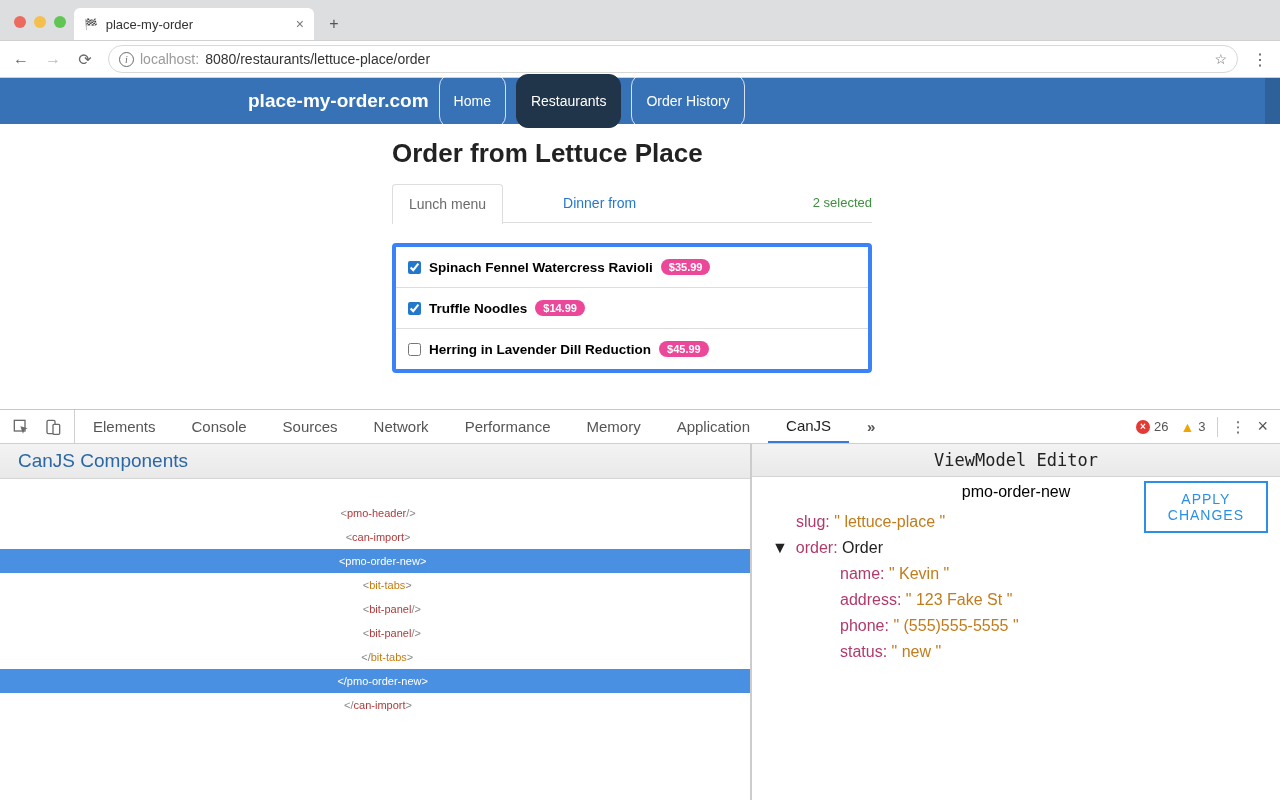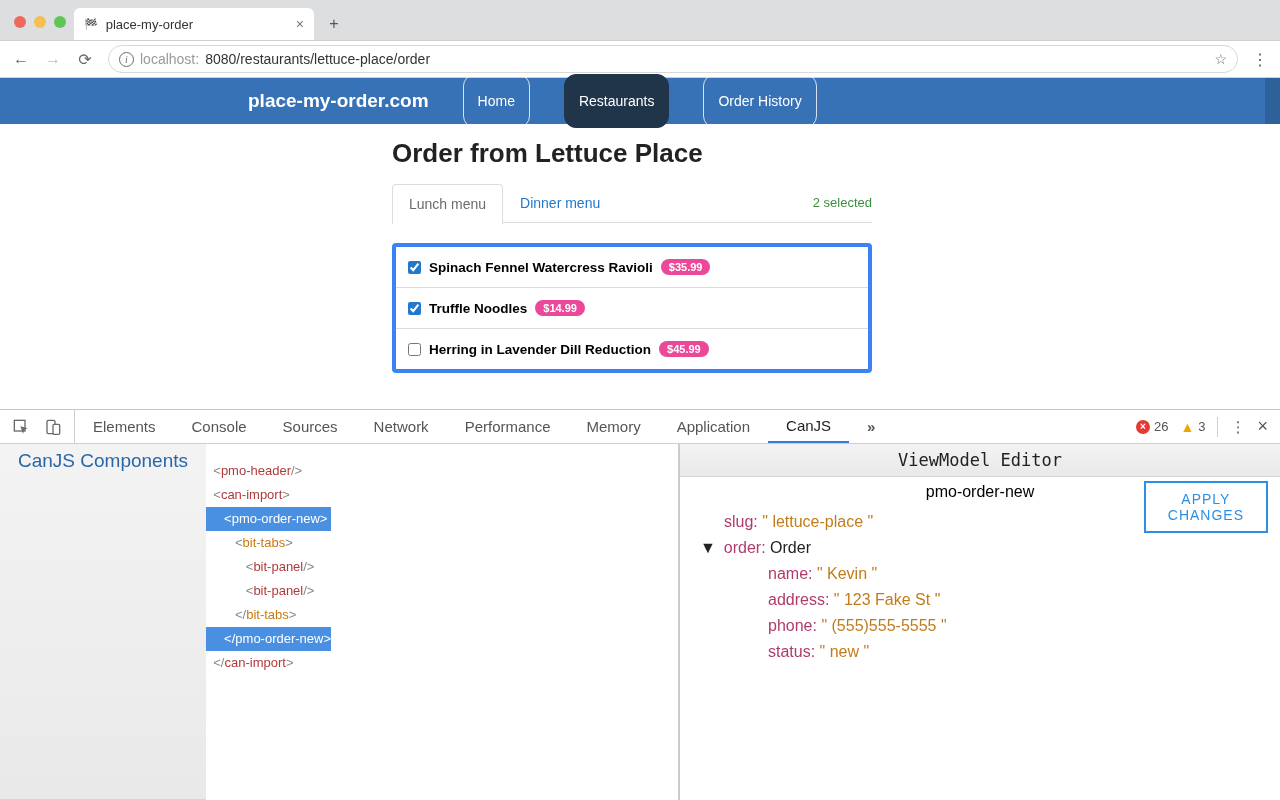--- a/index.html
+++ b/index.html
@@ -17,29 +17,29 @@
   .addrbar { height: 38px; background: #fff; display: flex; align-items: center; gap: 14px; padding: 0 12px; border-bottom: 1px solid #d0d0d0; border-top: 1px solid #d0d0d0; }
   .nav-ico { color: #6a6a6a; font-size: 16px; width: 18px; text-align: center; }
   .nav-ico.fwd { color: #bdbdbd; }
   .urlfield { flex: 1; height: 28px; border: 1px solid #d8d8d8; border-radius: 14px; display: flex; align-items: center; padding: 0 10px; font-size: 14px; color: #333; gap: 6px; }
   .urlfield .info { width: 15px; height: 15px; border: 1px solid #6a6a6a; border-radius: 50%; display: flex; align-items: center; justify-content: center; font-size: 10px; color: #6a6a6a; font-family: serif; font-style: italic; }
   .urlfield .host { color: #9a9a9a; }
   .urlfield .star { margin-left: auto; color: #6a6a6a; }
   .kebab { color: #555; font-size: 16px; }
 
   
-  .app-header { height: 46px; background: #3771b6; display: flex; align-items: center; gap: 18px; padding: 0 0 0 0; }
+  .app-header { height: 46px; background: #3771b6; display: flex; align-items: center; gap: 10px; padding: 0 0 0 0; }
   .app-header .logo { font-weight: 700; color: #fff; font-size: 19px; margin-left: 248px; }
-  .hbtn { border: 1px solid rgba(255,255,255,0.8); color: #fff; background: transparent; padding: 18px 14px; border-radius: 12px; font-size: 14px; margin-left: 16px; }
+  .hbtn { border: 1px solid rgba(255,255,255,0.8); color: #fff; background: transparent; padding: 18px 14px; border-radius: 12px; font-size: 14px; }
   .hbtn.active { background: #20344a; border-color: #20344a; }
 
   
   .page { padding: 14px 0 0 392px; }
   .page h1 { font-size: 26px; font-weight: 600; color: #222; }
-  .menu-tabs { margin-top: 14px; width: 480px; border-bottom: 1px solid #ddd; display: flex; align-items: center; height: 40px; }
+  .menu-tabs { margin-top: 14px; width: 480px; border-bottom: 1px solid #ddd; display: flex; align-items: center; height: 40px; gap: 43px; }
   .menu-tab { padding: 0 16px; height: 40px; display: flex; align-items: center; font-size: 14px; color: #2478cc; border: 1px solid transparent; border-bottom: none; }
   .menu-tab.selected { color: #6b6b6b; border-color: #ddd; border-radius: 4px 4px 0 0; background: #fff; position: relative; top: 1px; }
   .sel-count { margin-left: auto; color: #3c8f3c; font-size: 13px; }
 
   .menu-list { width: 480px; margin-top: 20px; border: 4px solid #3b82f6; border-radius: 4px; }
   .menu-item { display: flex; align-items: center; gap: 8px; padding: 12px 12px; font-size: 13.5px; border-bottom: 1px solid #ddd; font-weight: 700; }
   .menu-item:last-child { border-bottom: none; }
   .menu-item input[type=checkbox] { width: 13px; height: 13px; accent-color: #2478cc; }
   .price { background: #ec4899; color: #fff; font-size: 11px; font-weight: 700; padding: 2px 8px; border-radius: 10px; }
 
@@ -49,27 +49,27 @@
   .dt-left { display: flex; align-items: center; gap: 14px; padding: 0 12px; border-right: 1px solid #cfcfcf; }
   .dt-ico { width: 18px; height: 16px; color: #6a6a6a; }
   .dt-tab { padding: 0 18px; display: flex; align-items: center; }
   .dt-tab.active { color: #222; border-bottom: 2px solid #3b79d6; }
   .dt-right { margin-left: auto; display: flex; align-items: center; gap: 12px; padding: 0 12px; }
   .err-badge { display: flex; align-items: center; gap: 4px; font-size: 13px; }
   .err-circ { width: 14px; height: 14px; border-radius: 50%; display: flex; align-items: center; justify-content: center; font-size: 10px; color: #fff; font-weight: 700; }
   .warn-tri { color: #f0a500; font-size: 14px; }
 
   .dt-body { flex: 1; display: flex; overflow: hidden; }
-  .dt-col-left { width: 680px; border-right: 2px solid #ccc; display: flex; flex-direction: row; }
+  .dt-col-left { width: 752px; border-right: 2px solid #ccc; display: flex; flex-direction: column; }
   .dt-col-right { flex: 1; display: flex; flex-direction: column; }
 
   .panel-title { font-size: 19px; color: #2a67a7; padding: 6px 18px; background: linear-gradient(#f3f3f3,#e9e9e9); border-bottom: 1px solid #d5d5d5; font-weight: 400; }
   .panel-title.black { color: #222; text-align: center; font-family: 'Menlo','Consolas',monospace; font-size: 17px; }
 
-  .tree { font-family: 'Menlo','Consolas',monospace; font-size: 13px; padding: 15px 0; line-height: 24px; overflow: auto; }
+  .tree { font-family: 'Menlo','Consolas',monospace; font-size: 11px; padding: 22px 0; line-height: 24px; overflow: auto; text-align: center; }
   .tnode { white-space: pre; }
   .tnode.hl { background: #4a90e2; color: #fff; }
   .p { color: #888; } 
   .tag { color: #b03a3a; }
   .tag.orange { color: #c77b0f; }
   .hl .p, .hl .tag { color: #fff; }
 
   .vm-body { font-family: 'Menlo','Consolas',monospace; font-size: 16px; padding: 6px 0 6px 0; position: relative; flex: 1; overflow: auto; }
   .vm-sub { text-align: center; padding-bottom: 8px; }
   .apply { position: absolute; top: 4px; right: 12px; border: 2px solid #2c8fe6; background: #fff; color: #2c8fe6; font-family: inherit; font-size: 14px; padding: 8px 22px; text-align: center; letter-spacing: 1px; }
@@ -118,21 +118,21 @@
   <button class="hbtn">Home</button>
   <button class="hbtn active">Restaurants</button>
   <button class="hbtn">Order History</button>
 </div>
 <div class="hdr-scroll"></div>
 
 <div class="page">
   <h1>Order from Lettuce Place</h1>
   <div class="menu-tabs">
     <div class="menu-tab selected">Lunch menu</div>
-    <div class="menu-tab">Dinner menu</div>
+    <div class="menu-tab">Dinner from</div>
     <div class="sel-count">2 selected</div>
   </div>
   <div class="menu-list">
     <label class="menu-item">
       <input type="checkbox" checked="" style="">
       <span>Spinach Fennel Watercress Ravioli</span>
       <span class="price">$35.99</span>
     </label>
     <label class="menu-item">
       <input type="checkbox" checked="" style="">

